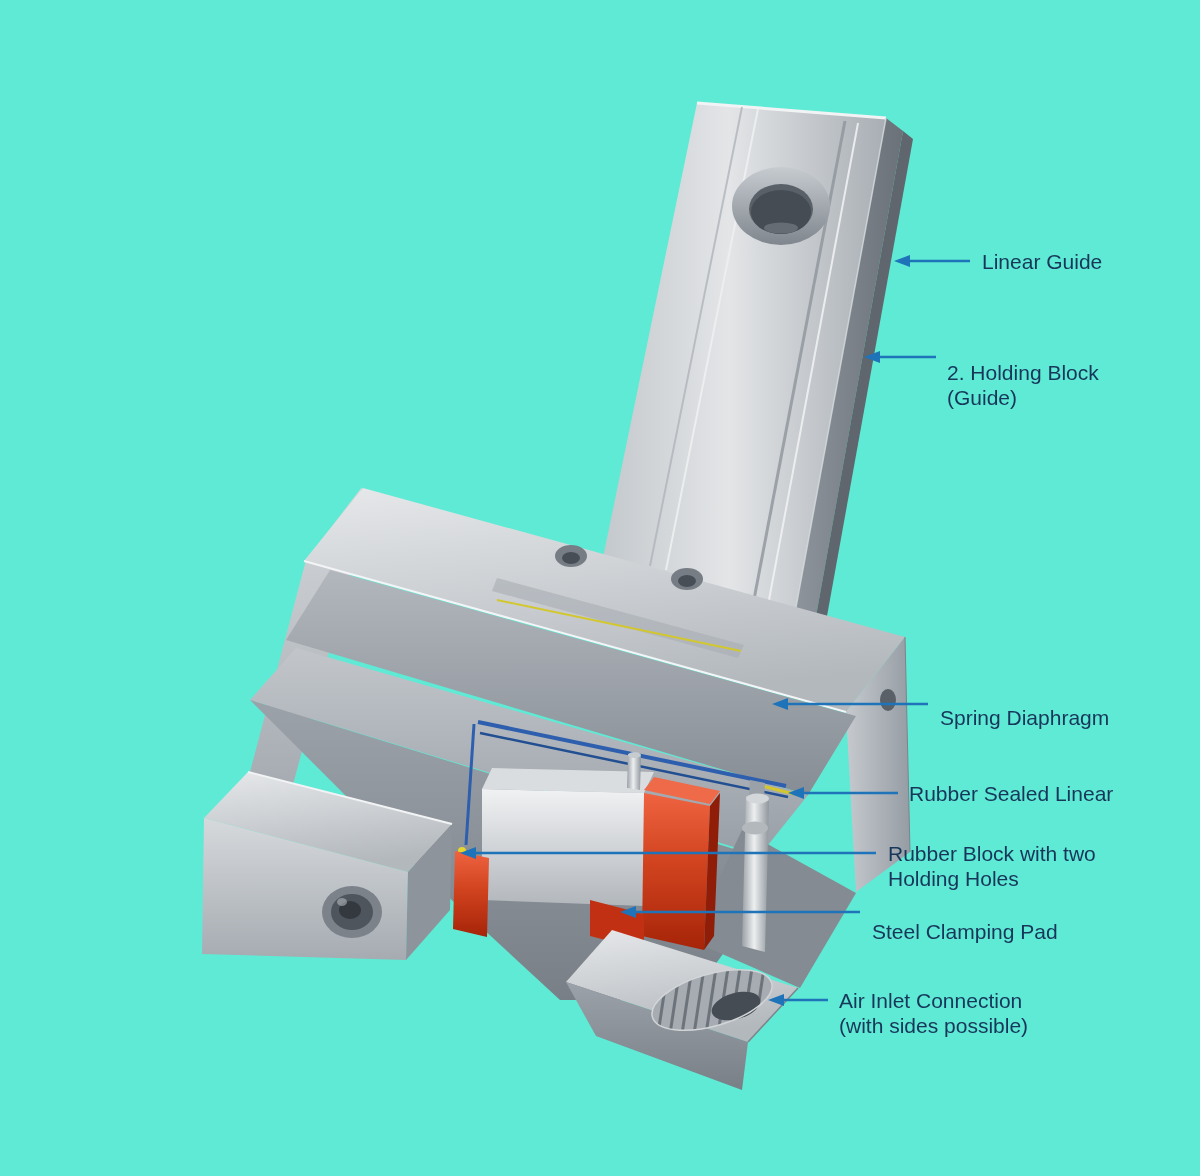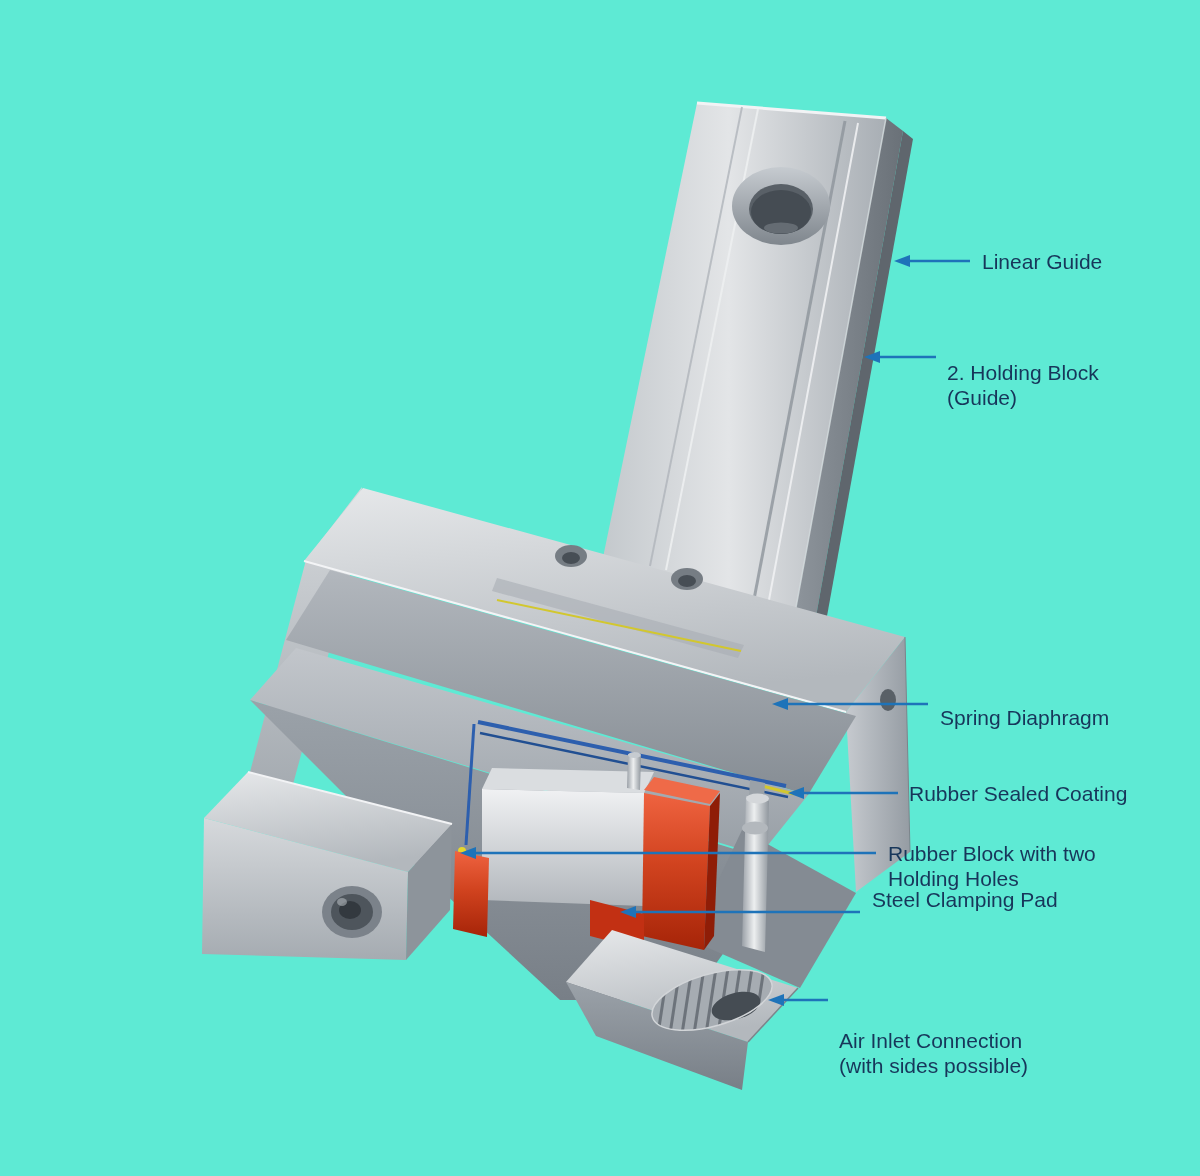--- a/index.html
+++ b/index.html
@@ -243,30 +243,30 @@
   <div class="callout" style="left:947px; top:360px;">
     <span>2. Holding Block</span>
     <span>(Guide)</span>
   </div>
 
   <div class="callout" style="left:940px; top:692px;margin-top:13px;">
     <span>Spring Diaphragm</span>
   </div>
 
   <div class="callout" style="left:909px; top:781px;">
-    <span>Rubber Sealed Coating</span>
+    <span>Rubber Sealed Linear</span>
   </div>
 
   <div class="callout" style="left:888px; top:841px;">
     <span>Rubber Block with two</span>
     <span>Holding Holes</span>
   </div>
 
-  <div class="callout" style="left:872px; top:887px;">
+  <div class="callout" style="left:872px; top:919px;">
     <span>Steel Clamping Pad</span>
   </div>
 
-  <div class="callout" style="left:839px; top:1028px;">
+  <div class="callout" style="left:839px; top:988px;">
     <span>Air Inlet Connection</span>
     <span>(with sides possible)</span>
   </div>
 
 </div>
 
 </body></html>

